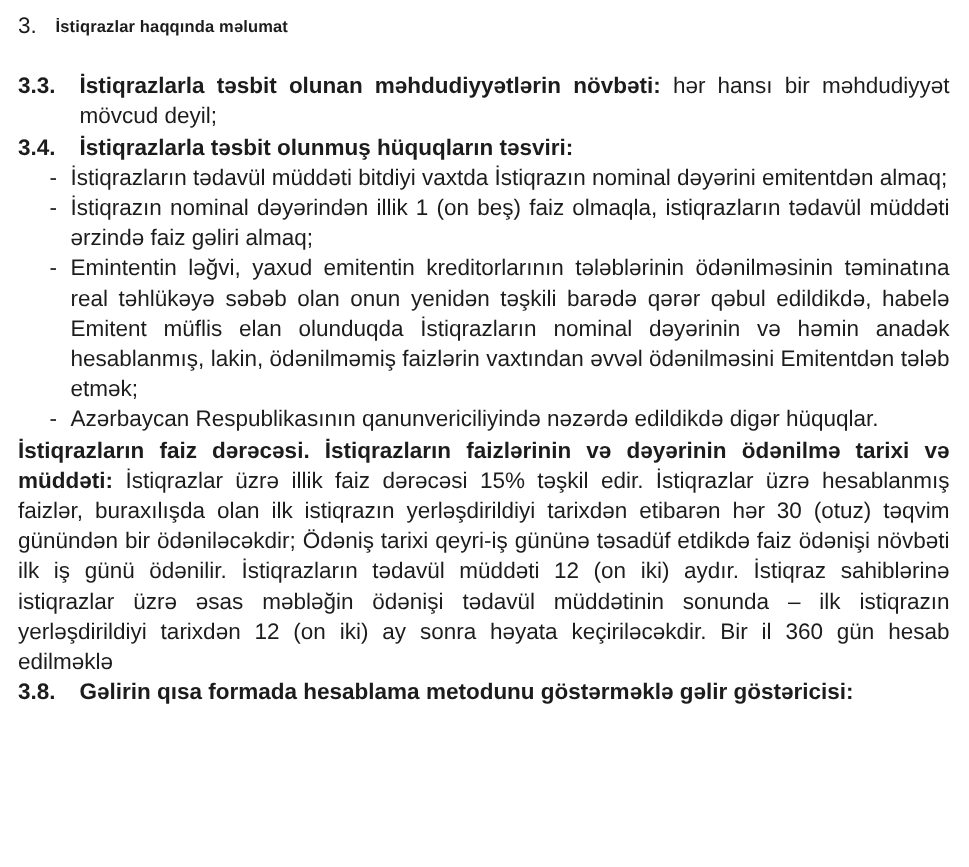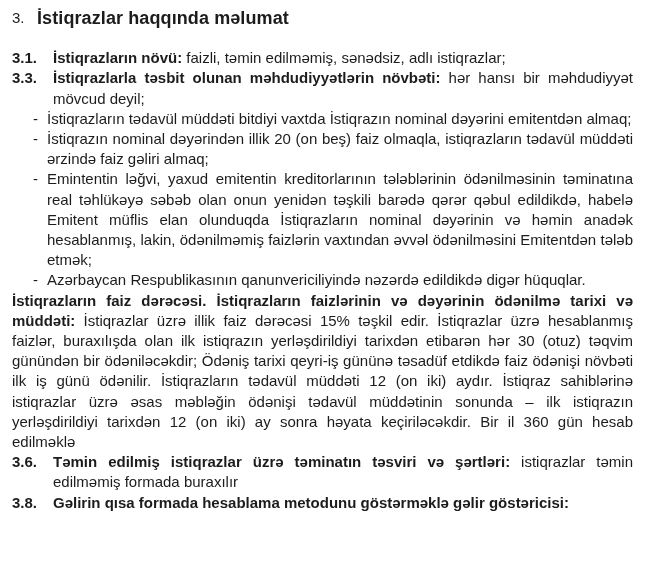--- a/index.html
+++ b/index.html
@@ -23,21 +23,21 @@
     display: flex;
     margin-bottom: 20px;
   }
   .heading .hnum {
     width: 25px;
     flex-shrink: 0;
     font-weight: 400;
   }
   .heading .htitle {
     font-weight: 700;
-    font-size: 18px;
+    font-size: 11px;
     letter-spacing: 0.1px;
   }
   .row {
     display: flex;
   }
   .row .num {
     width: 41px;
     flex-shrink: 0;
     font-weight: 700;
   }
@@ -66,57 +66,53 @@
 </head>
 <body>
 
 <div class="doc">
 
   <div class="heading">
     <span class="hnum">3.</span>
     <span class="htitle">İstiqrazlar haqqında məlumat</span>
   </div>
 
-  <div class="row">
-    <span class="num">3.1.</span>
-    <p class="body"><span class="lead">İstiqrazların növü:</span><span> faizli, təmin edilməmiş, sənədsiz, adlı istiqrazlar;</span></p>
-  </div>
 
 
   <div class="row">
     <span class="num">3.3.</span>
     <p class="body"><span class="lead">İstiqrazlarla təsbit olunan məhdudiyyətlərin növbəti:</span><span> hər hansı bir məhdudiyyət mövcud deyil;</span></p>
   </div>
 
+  <div class="row">
+    <span class="num">3.4.</span>
+    <p class="body"><span class="lead">İstiqrazlarla təsbit olunmuş hüquqların təsviri:</span></p>
+  </div>
 
   <div class="bullet">
     <span class="marker">-</span>
     <p class="btext">İstiqrazların tədavül müddəti bitdiyi vaxtda İstiqrazın nominal dəyərini emitentdən almaq;</p>
   </div>
   <div class="bullet">
     <span class="marker">-</span>
-    <p class="btext">İstiqrazın nominal dəyərindən illik 20 (on beş) faiz olmaqla, istiqrazların tədavül müddəti ərzində faiz gəliri almaq;</p>
+    <p class="btext">İstiqrazın nominal dəyərindən illik 1 (on beş) faiz olmaqla, istiqrazların tədavül müddəti ərzində faiz gəliri almaq;</p>
   </div>
   <div class="bullet">
     <span class="marker">-</span>
     <p class="btext">Emintentin ləğvi, yaxud emitentin kreditorlarının tələblərinin ödənilməsinin təminatına real təhlükəyə səbəb olan onun yenidən təşkili barədə qərər qəbul edildikdə, habelə Emitent müflis elan olunduqda İstiqrazların nominal dəyərinin və həmin anadək hesablanmış, lakin, ödənilməmiş faizlərin vaxtından əvvəl ödənilməsini Emitentdən tələb etmək;</p>
   </div>
   <div class="bullet">
     <span class="marker">-</span>
     <p class="btext">Azərbaycan Respublikasının qanunvericiliyində nəzərdə edildikdə digər hüquqlar.</p>
   </div>
 
   <div class="row">
     <p class="body"><span class="lead">İstiqrazların faiz dərəcəsi. İstiqrazların faizlərinin və dəyərinin ödənilmə tarixi və müddəti:</span><span> İstiqrazlar üzrə illik faiz dərəcəsi 15% təşkil edir. İstiqrazlar üzrə hesablanmış faizlər, buraxılışda olan ilk istiqrazın yerləşdirildiyi tarixdən etibarən hər 30 (otuz) təqvim günündən bir ödəniləcəkdir; Ödəniş tarixi qeyri-iş gününə təsadüf etdikdə faiz ödənişi növbəti ilk iş günü ödənilir. İstiqrazların tədavül müddəti 12 (on iki) aydır. İstiqraz sahiblərinə istiqrazlar üzrə əsas məbləğin ödənişi tədavül müddətinin sonunda – ilk istiqrazın yerləşdirildiyi tarixdən 12 (on iki) ay sonra həyata keçiriləcəkdir. Bir il 360 gün hesab edilməklə</span></p>
   </div>
 
-  <div class="row">
-    <span class="num">3.6.</span>
-    <p class="body"><span class="lead">Təmin edilmiş istiqrazlar üzrə təminatın təsviri və şərtləri:</span><span> istiqrazlar təmin edilməmiş formada buraxılır</span></p>
-  </div>
 
 
   <div class="row">
     <span class="num">3.8.</span>
     <p class="body"><span class="lead">Gəlirin qısa formada hesablama metodunu göstərməklə gəlir göstəricisi:</span><span></span></p>
   </div>
 
 </div>
 
 </body></html>

